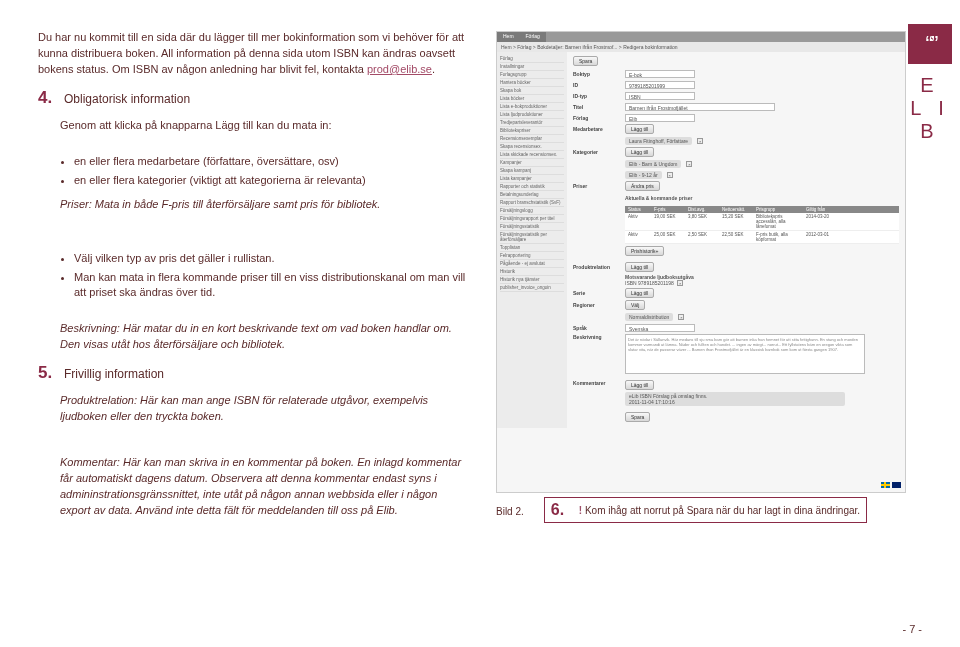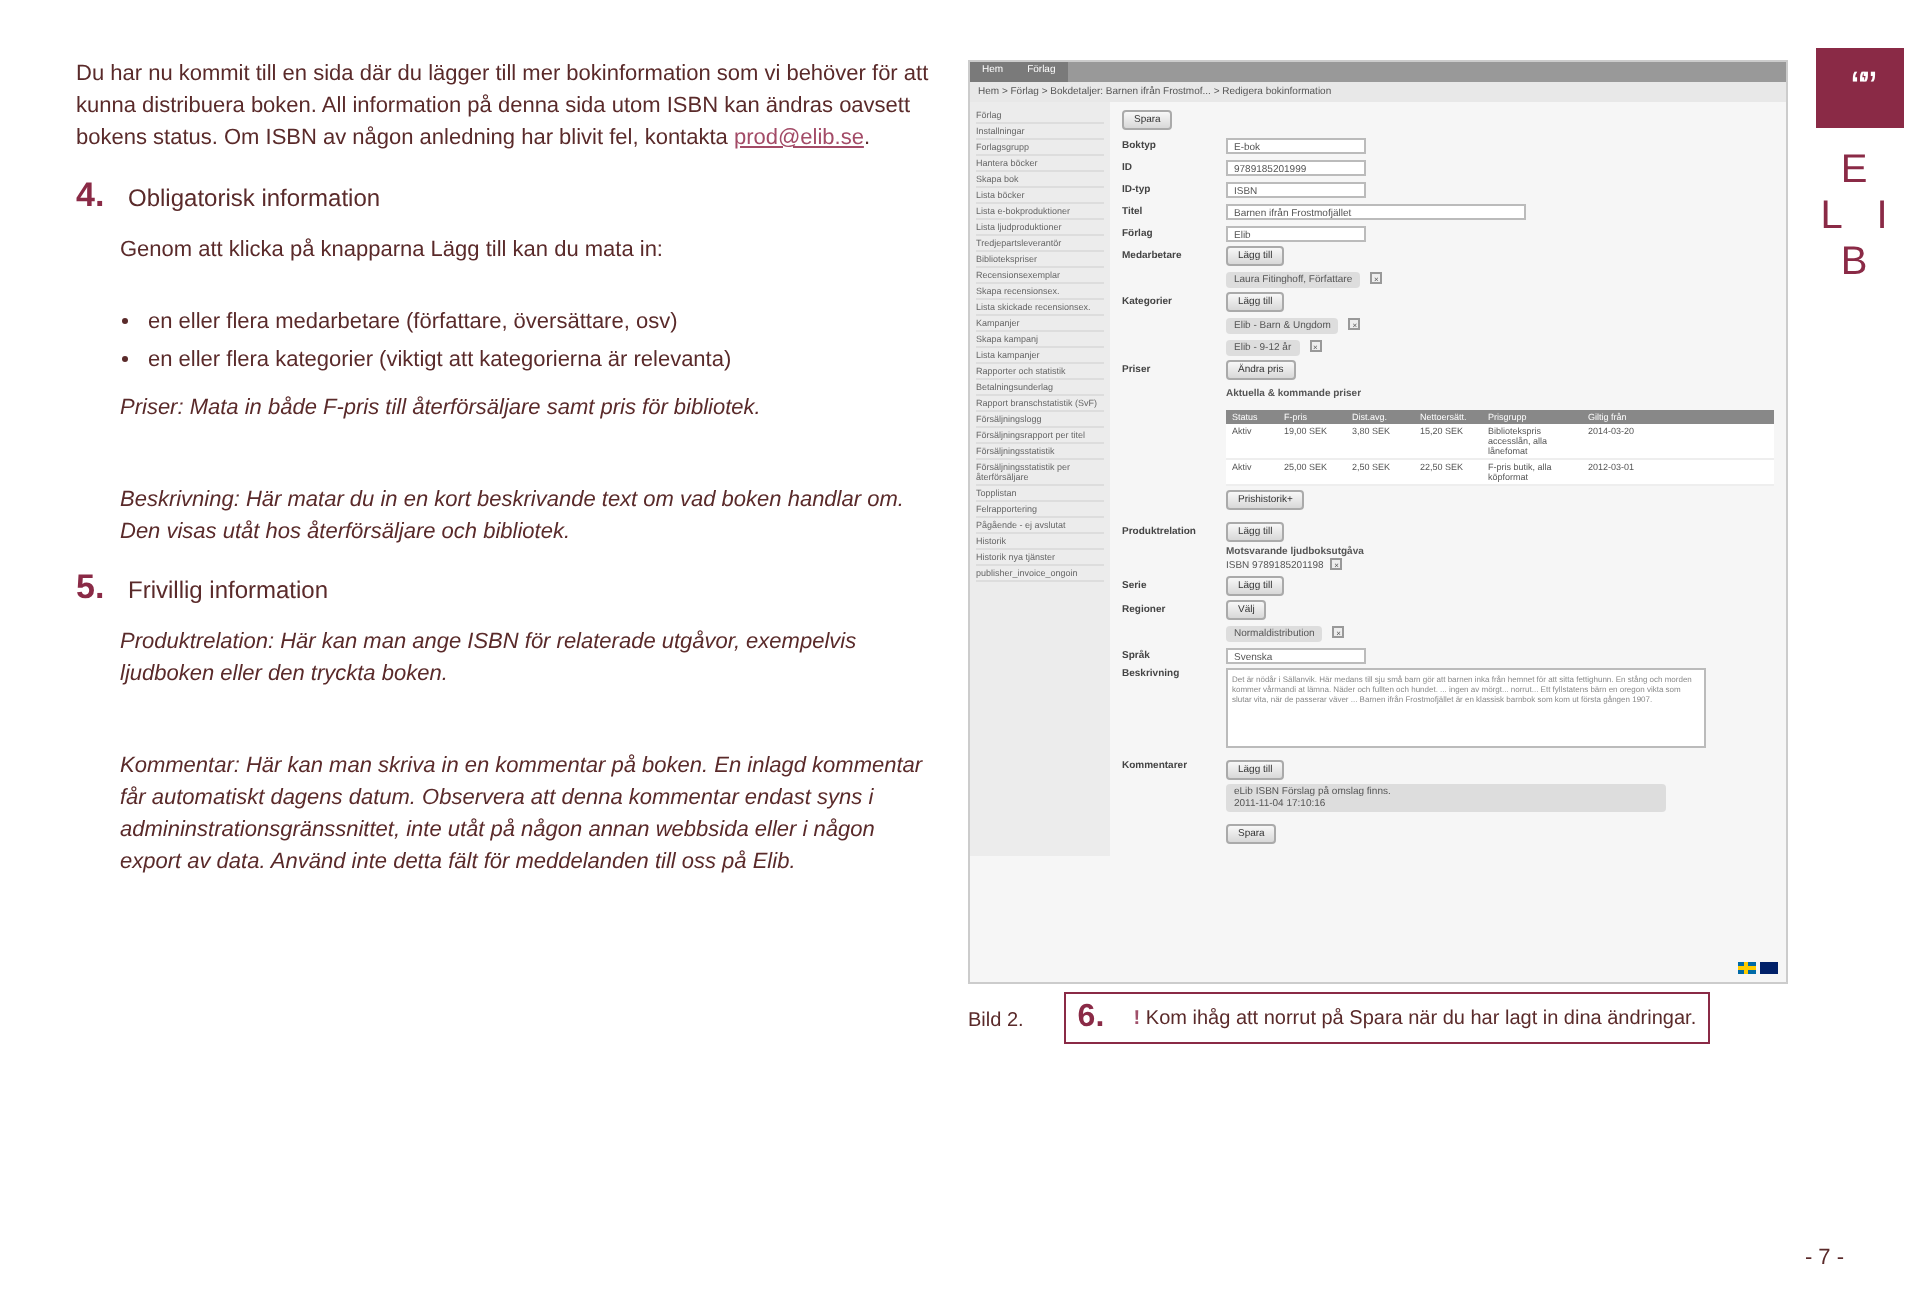--- a/index.html
+++ b/index.html
@@ -1,18 +1,18 @@
 <!DOCTYPE html>
 <html><head>
 <meta charset="utf-8">
 <style>
   * { box-sizing: border-box; margin: 0; padding: 0; }
   body { font-family: Arial, Helvetica, sans-serif; font-size: 11px; color: #5a2a2a; background: #fff; width: 960px; height: 647px; position: relative; }
   .page { width: 960px; height: 647px; position: relative; padding: 30px 38px 20px 38px; }
-  .cols { display: flex; gap: 16px; }
+  .cols { display: flex; gap: 28px; align-items: center; }
   .left { width: 430px; flex: 0 0 430px; }
   .right { width: 410px; flex: 0 0 410px; position: relative; }
   .logo-side { position: absolute; right: 8px; top: 24px; width: 44px; }
   .quote-box { width: 44px; height: 40px; background: #8a2a46; color: #fff; font-size: 22px; text-align: center; line-height: 40px; letter-spacing: -4px; }
   .elib-logo { font-size: 20px; letter-spacing: 6px; color: #8a2a46; writing-mode: horizontal-tb; margin-top: 10px; font-weight: 300; text-align: center; }
   p { margin-bottom: 6px; line-height: 1.45; }
   a.prod { color: #a34b67; text-decoration: underline; }
   .num { color: #8a2a46; font-size: 17px; font-weight: bold; display: inline-block; width: 22px; }
   .heading-row { display: flex; align-items: baseline; gap: 4px; margin-top: 10px; margin-bottom: 10px; }
   .heading-row .sec-title { color: #5a2a2a; font-weight: normal; font-size: 12px; }
@@ -79,20 +79,24 @@
       </div>
 
       <p class="indent">Genom att klicka på knapparna Lägg till kan du mata in:</p>
       <ul>
         <li>en eller flera medarbetare (författare, översättare, osv)</li>
         <li>en eller flera kategorier (viktigt att kategorierna är relevanta)</li>
       </ul>
 
       <p class="indent"><span class="em">Priser: Mata in både F-pris till återförsäljare samt pris för bibliotek.</span></p>
       <br>
+      <ul>
+        <li>Välj vilken typ av pris det gäller i rullistan.</li>
+        <li>Man kan mata in flera kommande priser till en viss distributionskanal om man vill att priset ska ändras över tid.</li>
+      </ul>
       <br>
       <p class="indent"><span class="em underline">Beskrivning: Här matar du in en kort beskrivande text om vad boken handlar om. Den visas utåt hos återförsäljare och bibliotek.</span></p>
 
       <div class="heading-row">
         <span class="num">5.</span>
         <span class="sec-title">Frivillig information</span>
       </div>
 
       <p class="indent"><span class="em">Produktrelation: Här kan man ange ISBN för relaterade utgåvor, exempelvis ljudboken eller den tryckta boken.</span></p>
       <br>

